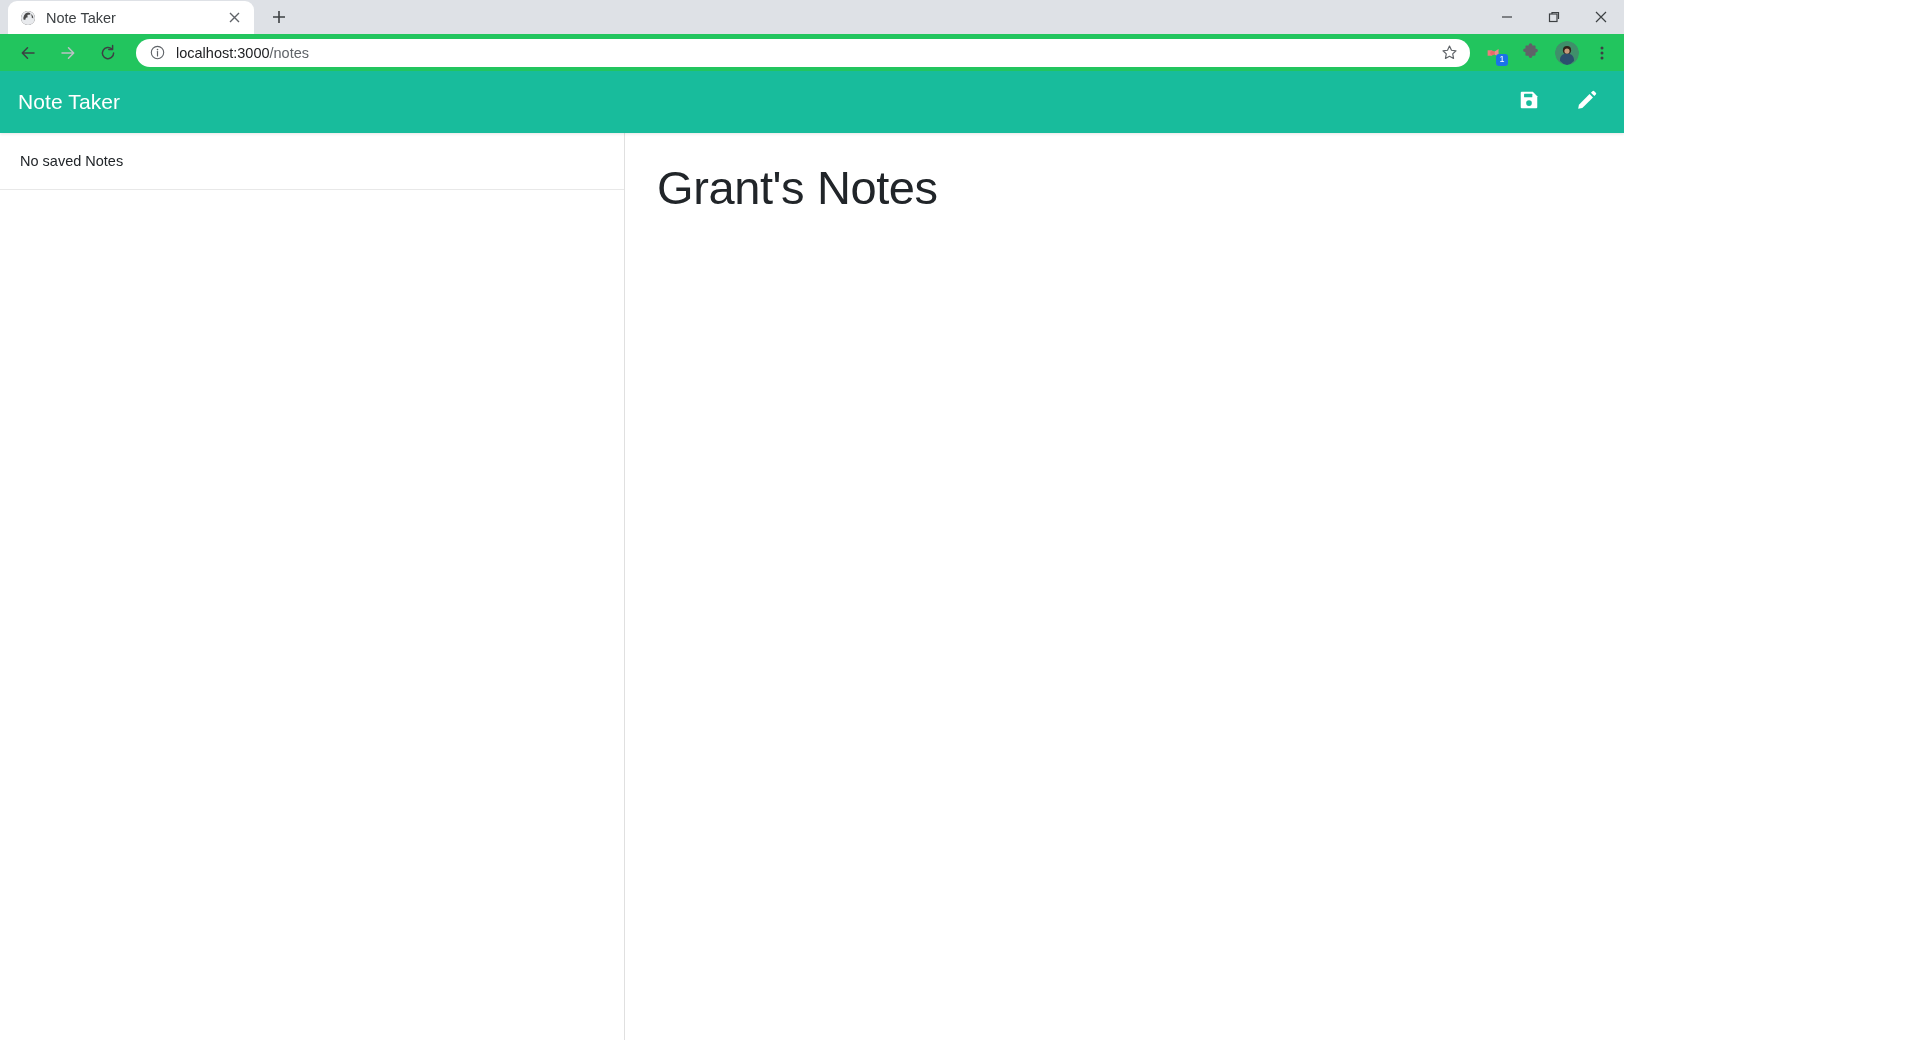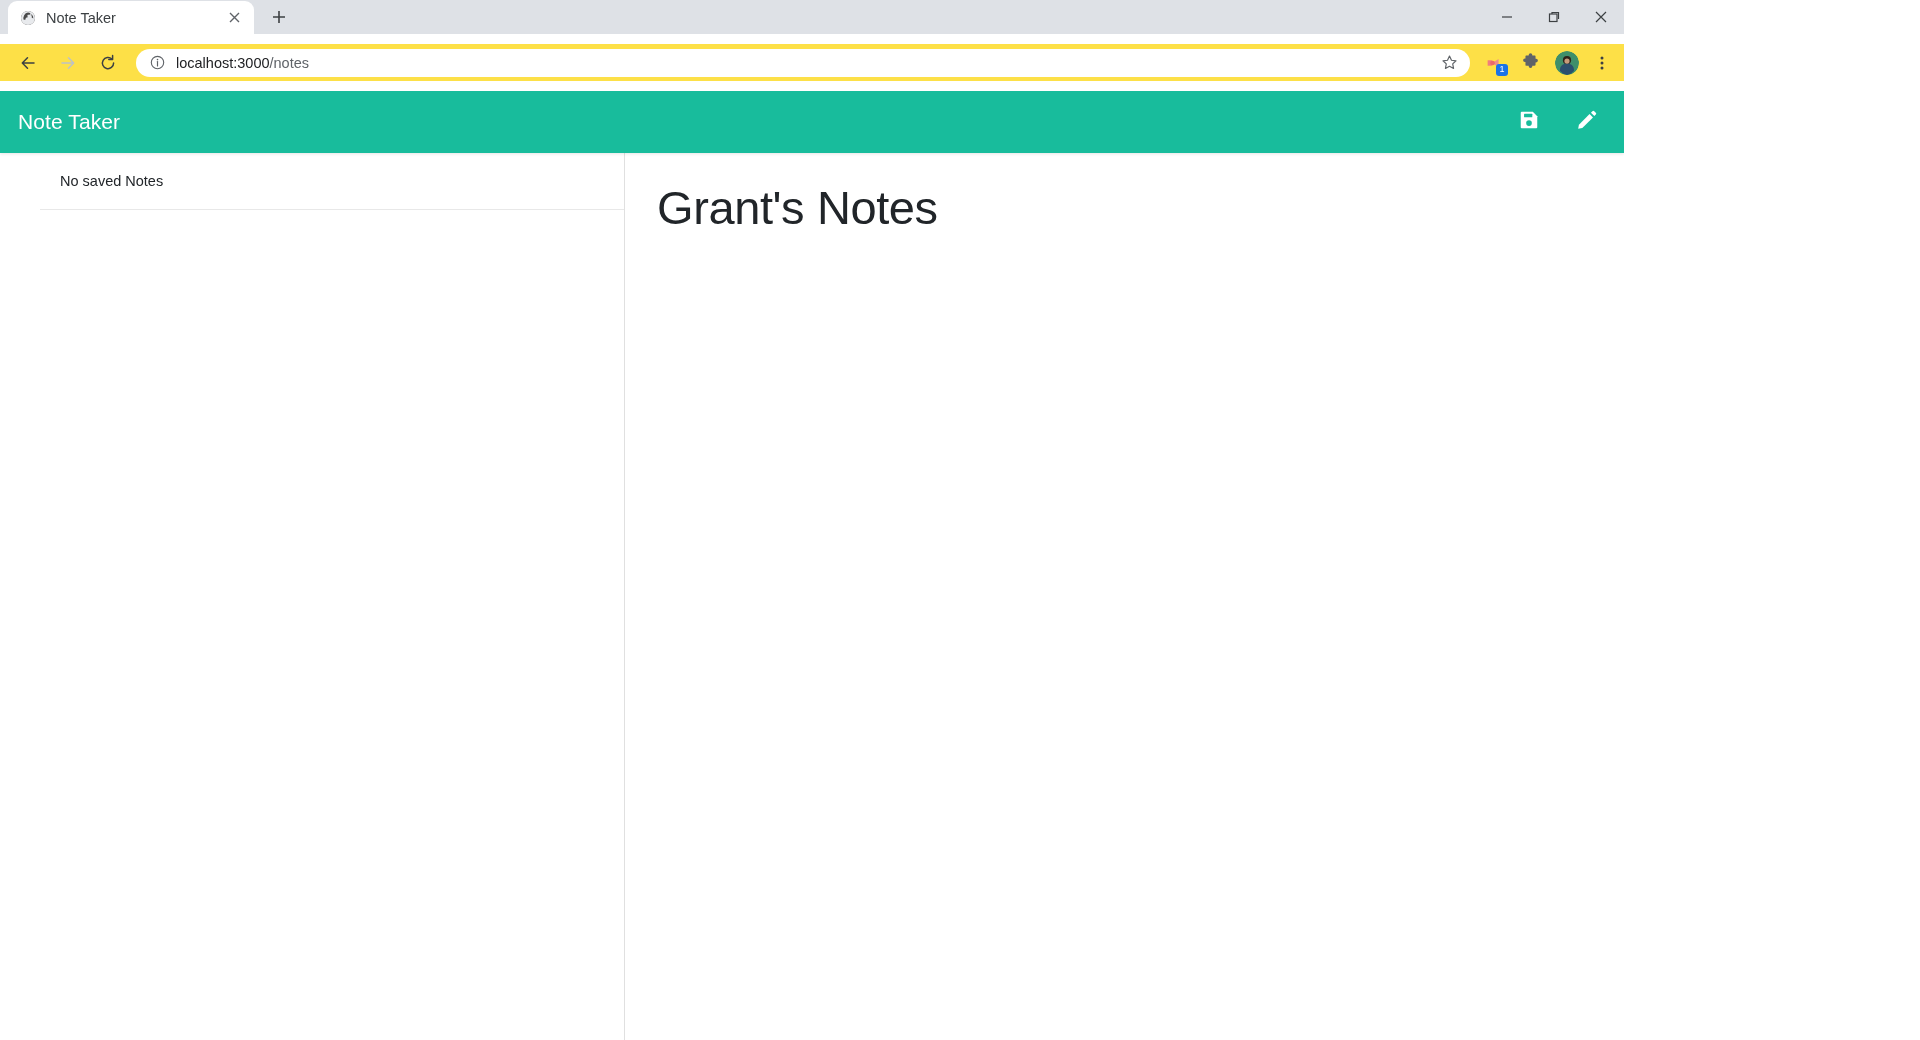--- a/index.html
+++ b/index.html
@@ -12,21 +12,20 @@
     background: #ffffff;
   }
 
   
   .browser {
     width: 1624px;
     height: 1040px;
     display: flex;
     flex-direction: column;
     background: #ffffff;
-    gap: 10px;
   }
 
   
   .tabstrip {
     height: 34px;
     background: #dee1e6;
     display: flex;
     align-items: flex-end;
     position: relative;
     flex: 0 0 34px;
@@ -79,21 +78,21 @@
   }
   .winbtn {
     width: 47px; height: 34px;
     display: flex; align-items: center; justify-content: center;
   }
 
   
   .toolbar {
     height: 37px;
     flex: 0 0 37px;
-    background: #fde047;
+    background: #22c55e;
     display: flex;
     align-items: center;
     padding: 0 8px;
   }
   .navbtn {
     width: 30px; height: 30px;
     margin: 0 5px;
     display: flex; align-items: center; justify-content: center;
     border-radius: 50%;
     flex: 0 0 30px;
@@ -212,21 +211,21 @@
     min-height: 0;
   }
   .sidebar {
     width: 625px;
     flex: 0 0 625px;
     border-right: 1px solid #e0e0e0;
     background: #ffffff;
     display: flex;
     flex-direction: column;
   }
-  .note-list { display: flex; flex-direction: column; margin-left: 40px; }
+  .note-list { display: flex; flex-direction: column; }
   .note-list-item {
     padding: 18px 22px 18px 20px;
     border-bottom: 1px solid #e8e8e8;
     font-size: 14.5px;
     color: #212529;
     line-height: 1.4;
     min-height: 56px;
     display: flex;
     align-items: center;
   }

